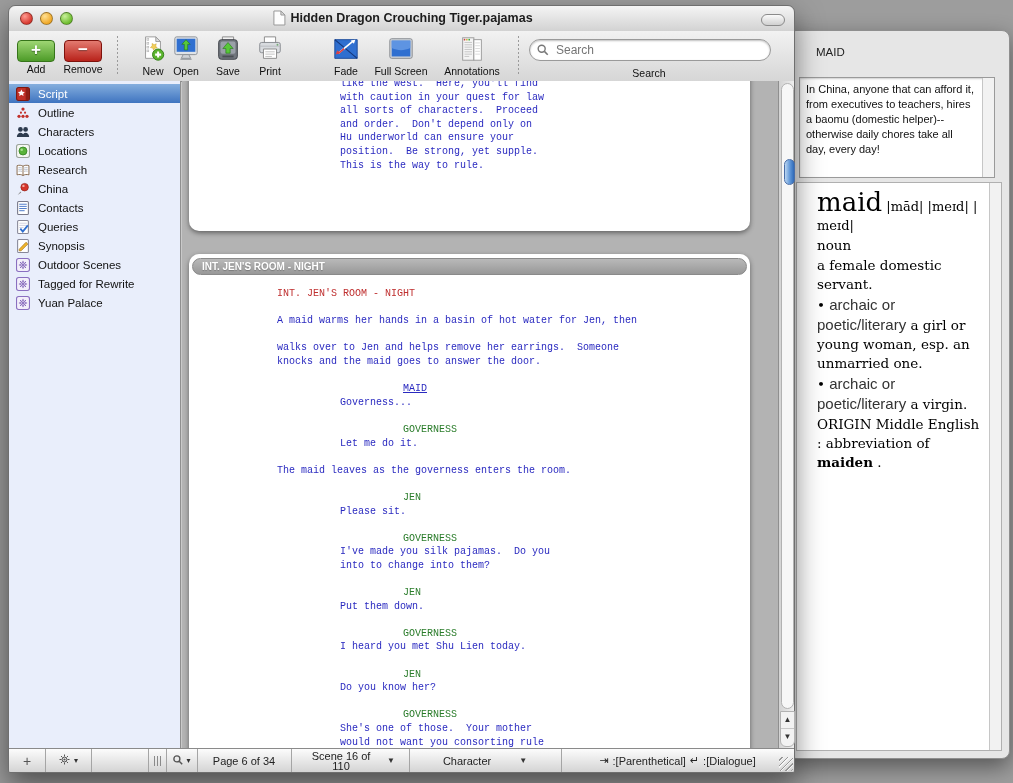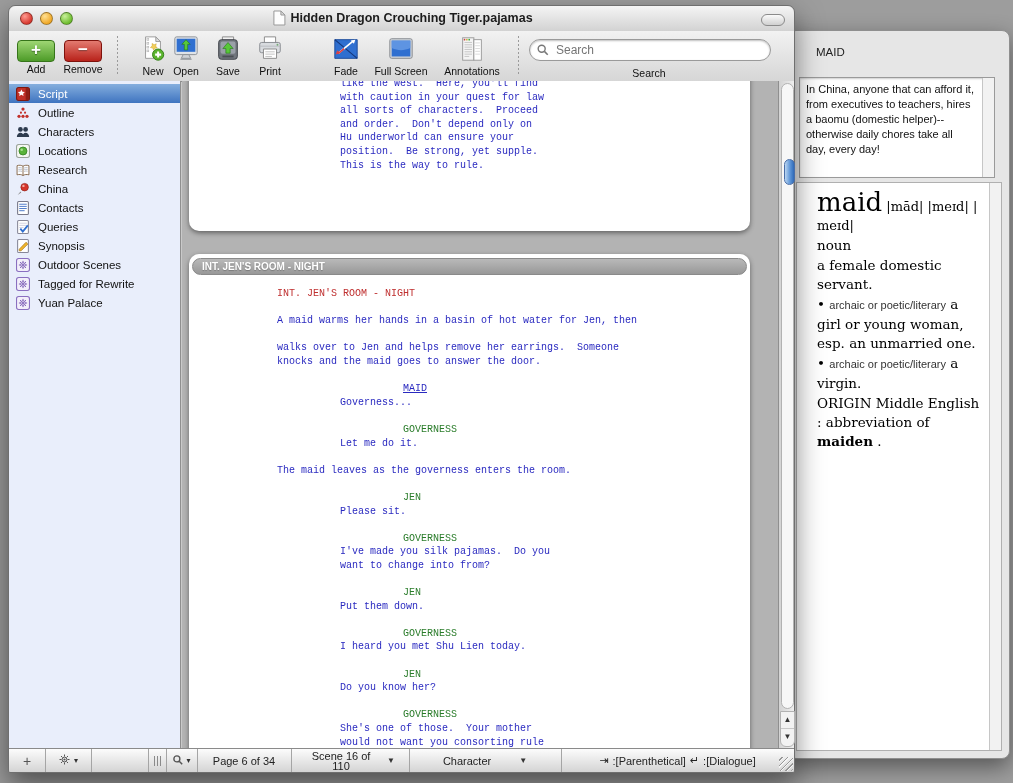--- a/index.html
+++ b/index.html
@@ -15,21 +15,21 @@
   .note-text{position:absolute;left:6px;top:4px;width:168px;font-size:11px;line-height:15px;color:#111;}
   .mini-scroll{position:absolute;right:0;top:0;bottom:0;width:11px;background:#f2f2f2;border-left:1px solid #c6c6c6;}
   .dict-box{position:absolute;left:7px;top:151px;width:204px;height:567px;background:#fff;
     border:1px solid #b0b0b0;}
   .dict-content{position:absolute;left:9px;top:6px;width:178px;}
   .dict-line{margin:0 0 1px 11px;font-family:"DejaVu Serif","Liberation Serif",serif;font-size:13.5px;line-height:19px;color:#000;}
   .d-headword{font-size:26px;line-height:26px;}
   .d-pron{font-size:13px;}
   .d-serif{}
   .d-serif-bold{font-weight:bold;}
-  .d-register{font-family:"Liberation Sans","DejaVu Sans",sans-serif;font-size:11px;color:#333;}
+  .d-register{font-family:"Liberation Sans","DejaVu Sans",sans-serif;font-size:15px;color:#333;}
 
   
   .main-window{position:absolute;left:8px;top:5px;width:785px;height:766px;background:#c9c9c9;
     border:1px solid #6f6f6f;border-radius:7px 7px 2px 2px;box-shadow:0 12px 28px rgba(0,0,0,.5);z-index:2;}
 
   
   .titlebar{position:absolute;left:0;top:0;right:0;height:25px;border-radius:7px 7px 0 0;
     background:linear-gradient(#f5f5f5,#d2d2d2);border-bottom:1px solid #9a9a9a;}
   .light{position:absolute;top:6px;width:13px;height:13px;border-radius:50%;border:1px solid rgba(0,0,0,.35);box-sizing:border-box;}
   .light.close{left:11px;background:radial-gradient(circle at 35% 30%,#ff9a90,#d83a30 70%);}
@@ -437,21 +437,21 @@
             <div class="line l-character">GOVERNESS</div>
             <div class="line l-dialogue">Let me do it.</div>
             <div class="line l-blank"> </div>
             <div class="line l-action">The maid leaves as the governess enters the room.</div>
             <div class="line l-blank"> </div>
             <div class="line l-character">JEN</div>
             <div class="line l-dialogue">Please sit.</div>
             <div class="line l-blank"> </div>
             <div class="line l-character">GOVERNESS</div>
             <div class="line l-dialogue">I've made you silk pajamas.  Do you</div>
-            <div class="line l-dialogue">want to change into from?</div>
+            <div class="line l-dialogue">into to change into them?</div>
             <div class="line l-blank"> </div>
             <div class="line l-character">JEN</div>
             <div class="line l-dialogue">Put them down.</div>
             <div class="line l-blank"> </div>
             <div class="line l-character">GOVERNESS</div>
             <div class="line l-dialogue">I heard you met Shu Lien today.</div>
             <div class="line l-blank"> </div>
             <div class="line l-character">JEN</div>
             <div class="line l-dialogue">Do you know her?</div>
             <div class="line l-blank"> </div>

